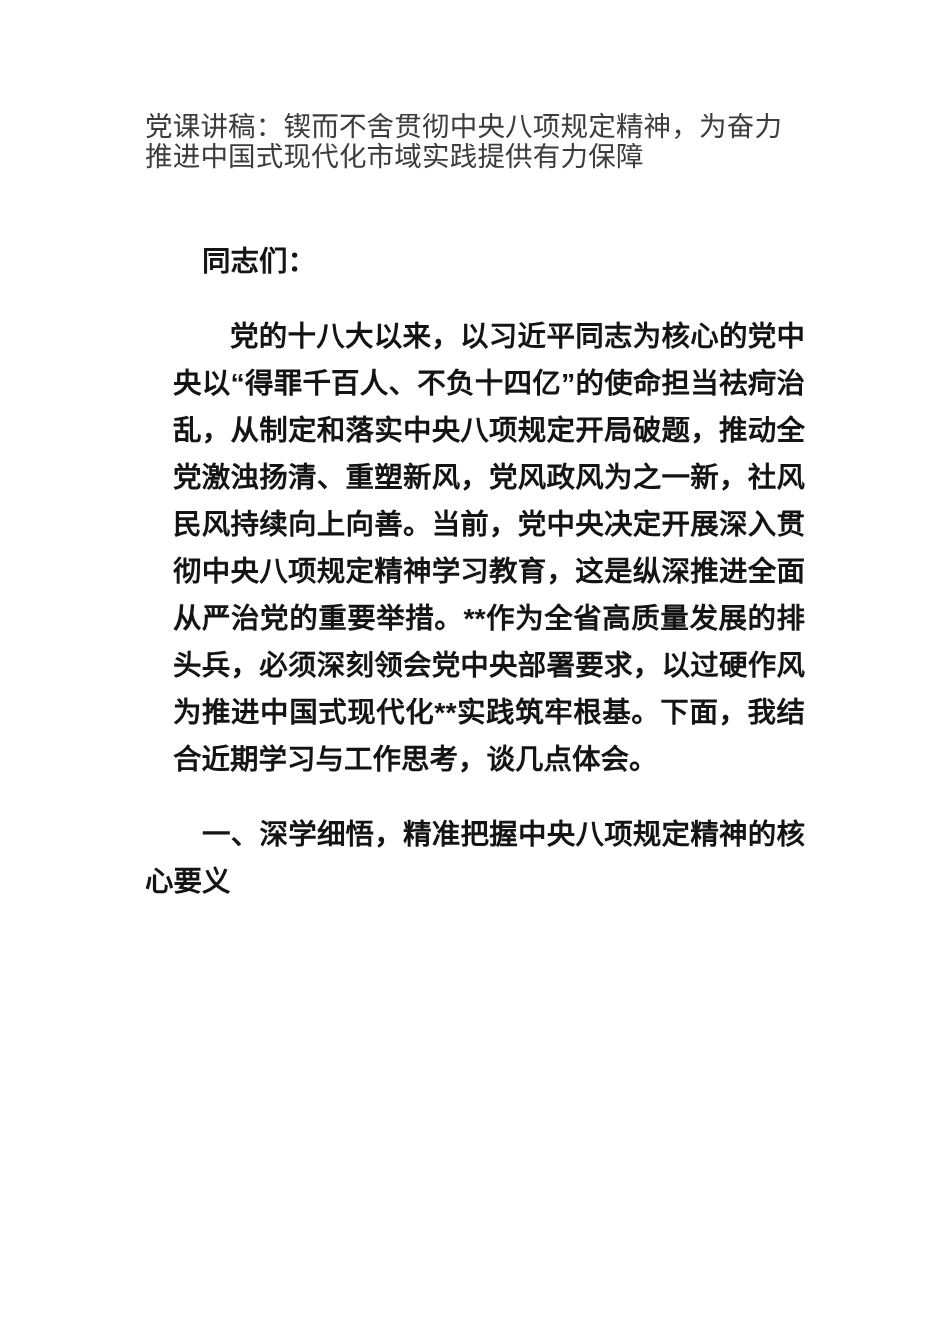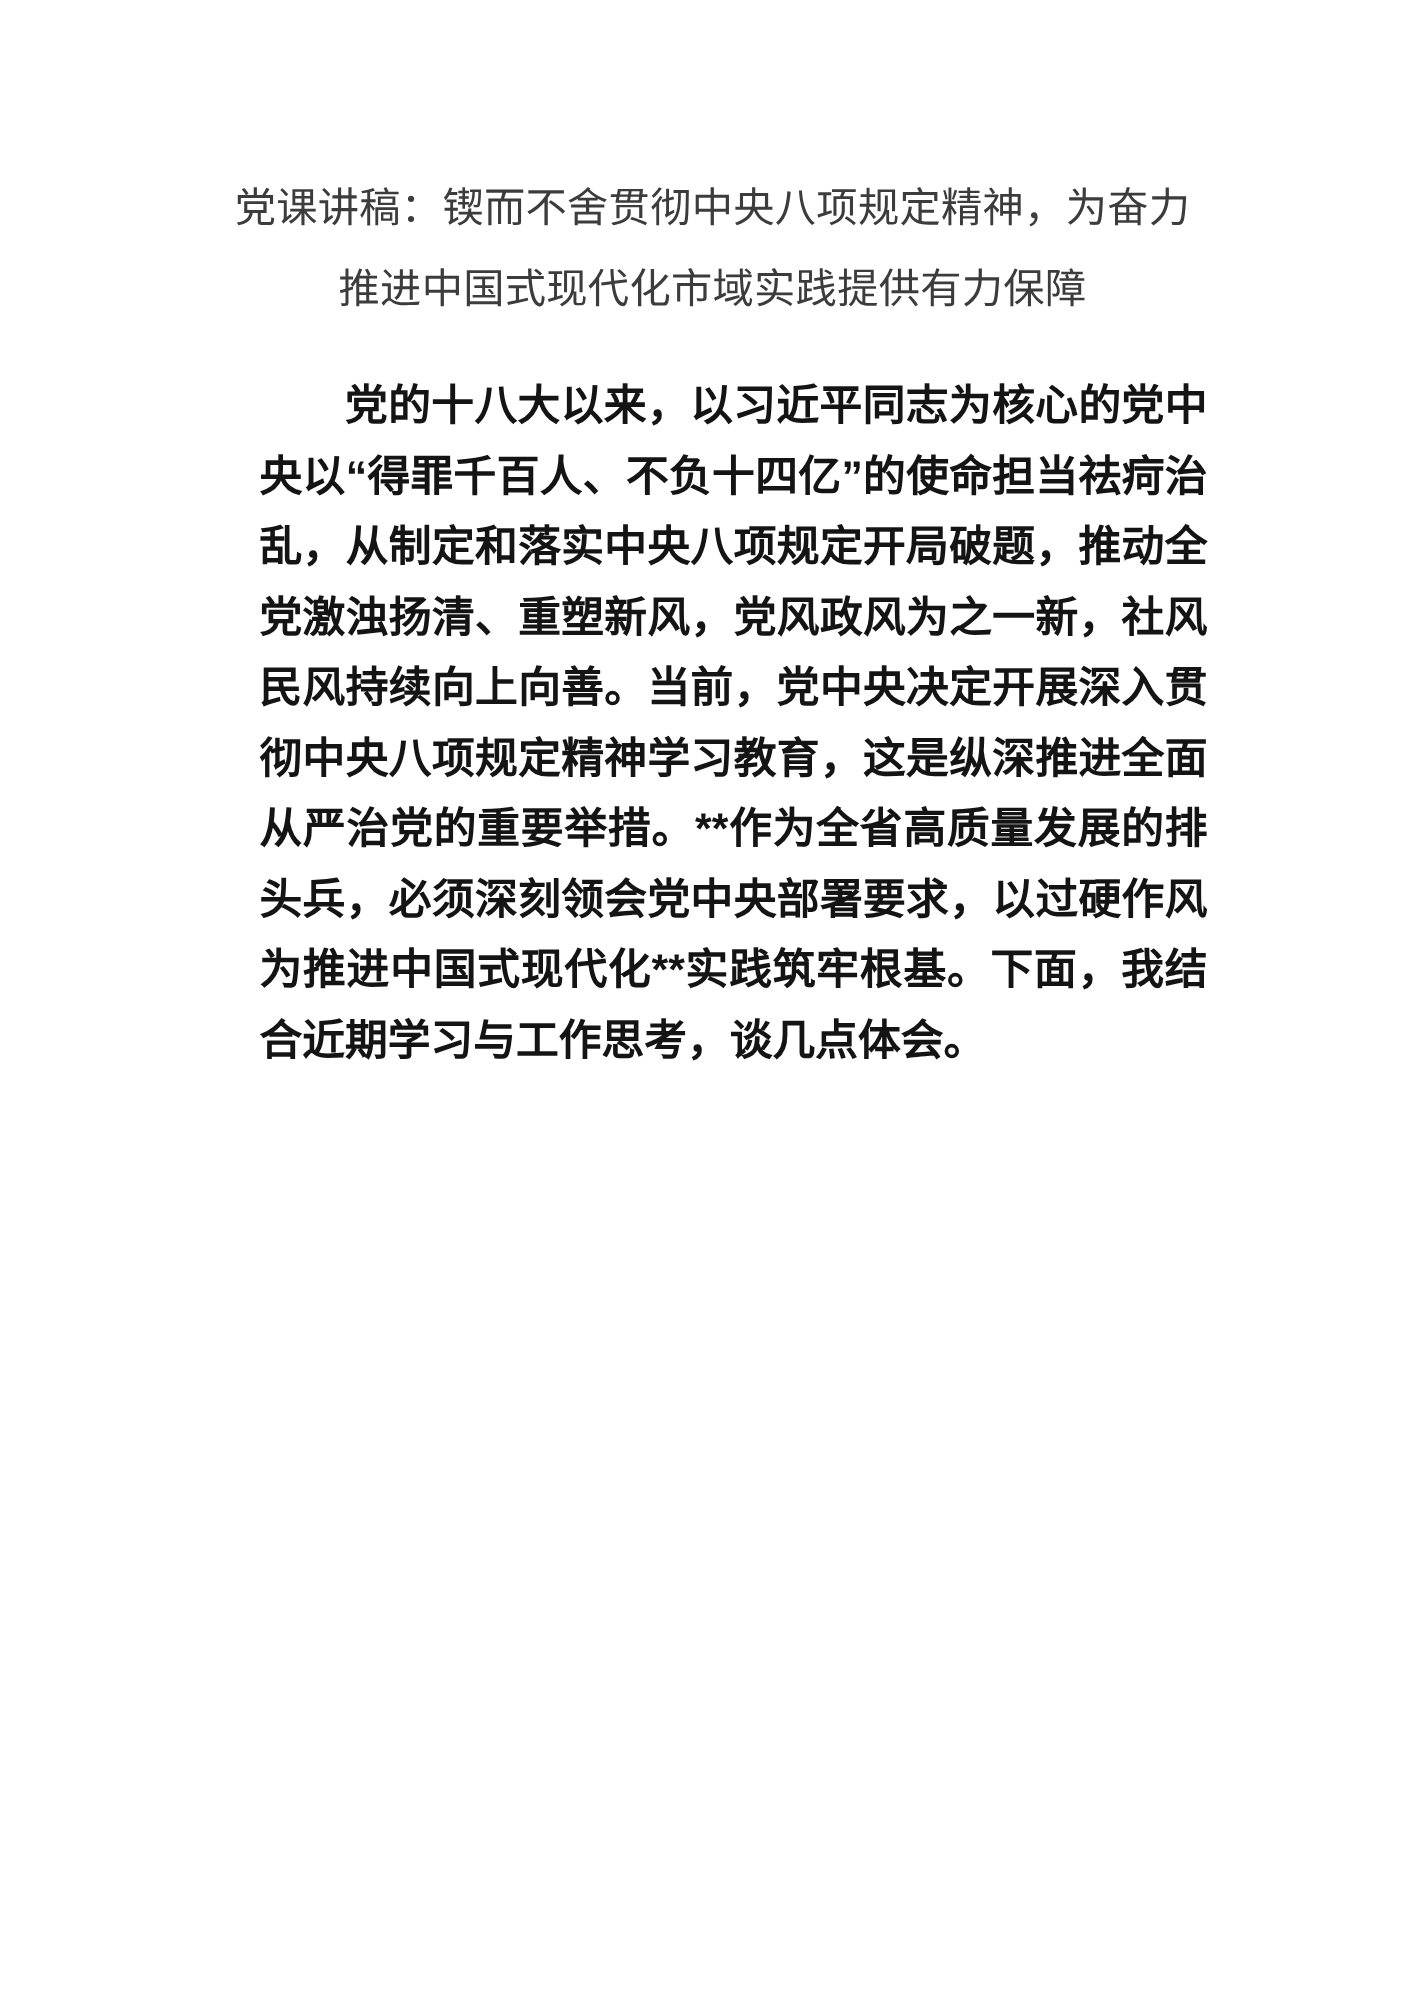--- a/index.html
+++ b/index.html
@@ -30,23 +30,22 @@
     top: 0;
     width: 660px;
   }
 
   
   .doc-title {
     margin: 0;
     padding-top: 112px;
     font-size: 27.5px;
     font-weight: 400;
-    line-height: 54px;
+    line-height: 30px;
     color: #3c3c3c;
-    text-align: center;
     letter-spacing: 0.2px;
     word-break: break-all;
   }
 
   
   .salutation,
   .body-para,
   .section-heading {
     margin: 0;
     font-size: 28.5px;
@@ -81,19 +80,21 @@
   }
 </style>
 </head>
 <body>
 
 <div class="page">
   <div class="content">
 
     <h1 class="doc-title">党课讲稿：锲而不舍贯彻中央八项规定精神，为奋力推进中国式现代化市域实践提供有力保障</h1>
 
+    <p class="salutation">同志们：</p>
 
     <p class="body-para">党的十八大以来，以习近平同志为核心的党中央以“得罪千百人、不负十四亿”的使命担当祛疴治乱，从制定和落实中央八项规定开局破题，推动全党激浊扬清、重塑新风，党风政风为之一新，社风民风持续向上向善。当前，党中央决定开展深入贯彻中央八项规定精神学习教育，这是纵深推进全面从严治党的重要举措。**作为全省高质量发展的排头兵，必须深刻领会党中央部署要求，以过硬作风为推进中国式现代化**实践筑牢根基。下面，我结合近期学习与工作思考，谈几点体会。</p>
 
+    <p class="section-heading">一、深学细悟，精准把握中央八项规定精神的核心要义</p>
 
 
   </div>
 </div>
 
 </body></html>

